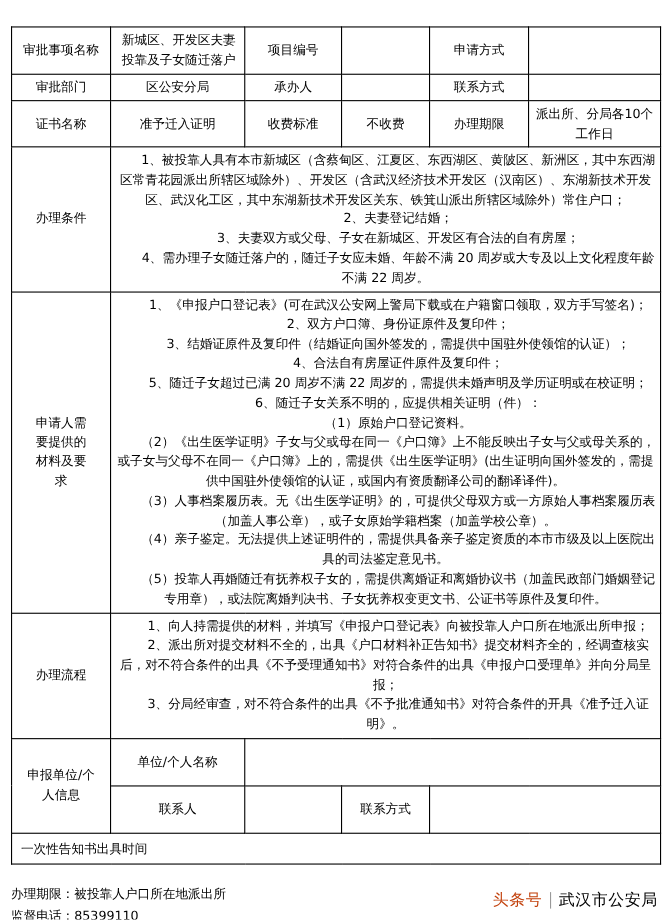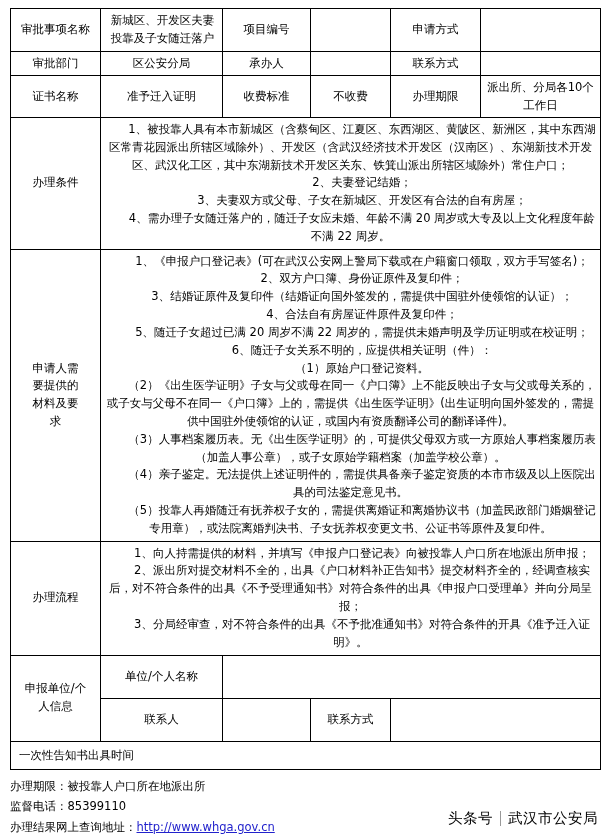--- a/index.html
+++ b/index.html
@@ -19,21 +19,21 @@
     width: 610px;
     height: 836px;
     position: relative;
     box-sizing: border-box;
     padding: 8px 10px 0 10px;
   }
   table.doc {
     width: 590px;
     border-collapse: collapse;
     table-layout: fixed;
-    margin: 0 auto;
+    margin: 16px auto;
   }
   table.doc td {
     border: 1px solid #000;
     padding: 3px 4px;
     font-size: 11.5px;
     line-height: 1.55;
     vertical-align: middle;
     text-align: center;
   }
   td.lbl {
@@ -75,21 +75,21 @@
     position: absolute;
     right: 12px;
     bottom: 8px;
     display: flex;
     align-items: center;
     font-size: 15px;
     color: #555;
     font-family: "DejaVu Sans", "Liberation Sans", sans-serif;
   }
   .watermark .wm-head {
-    color: #000000;
+    color: #c2410c;
     font-size: 14.5px;
     letter-spacing: 0.5px;
   }
   .watermark .wm-sep {
     width: 1px;
     height: 15px;
     background: #999;
     margin: 0 7px;
   }
   .watermark .wm-name {

